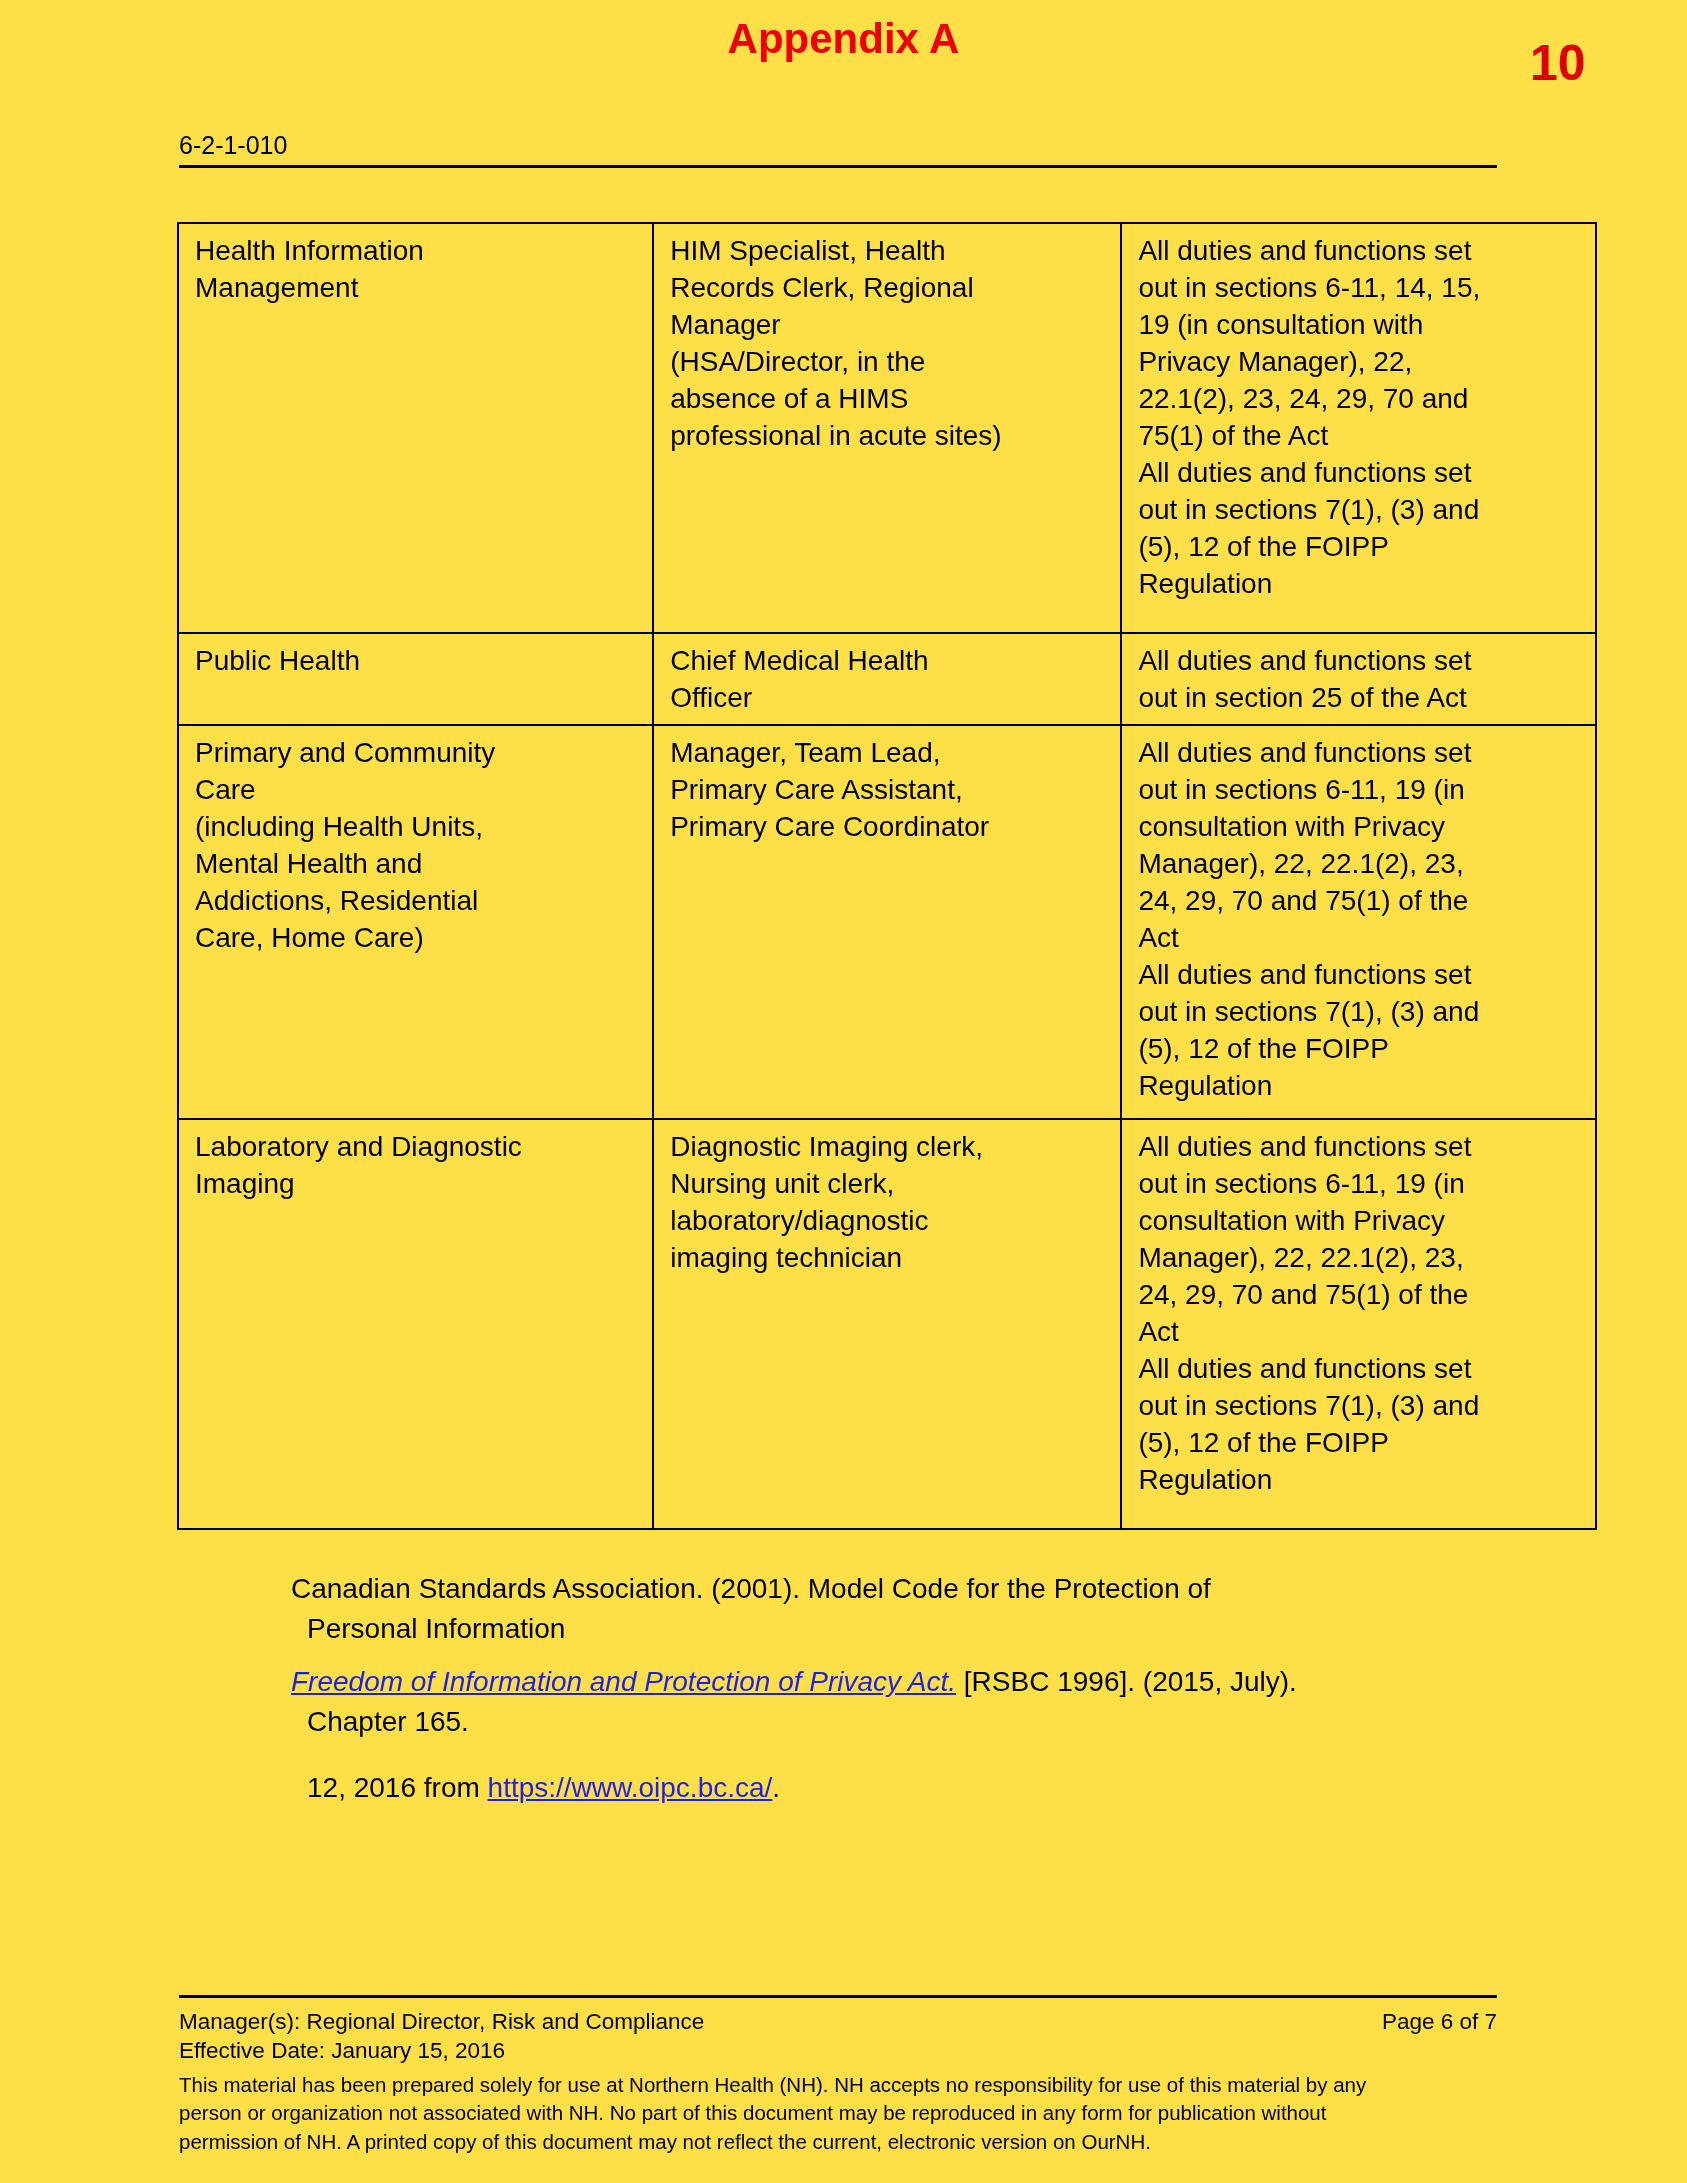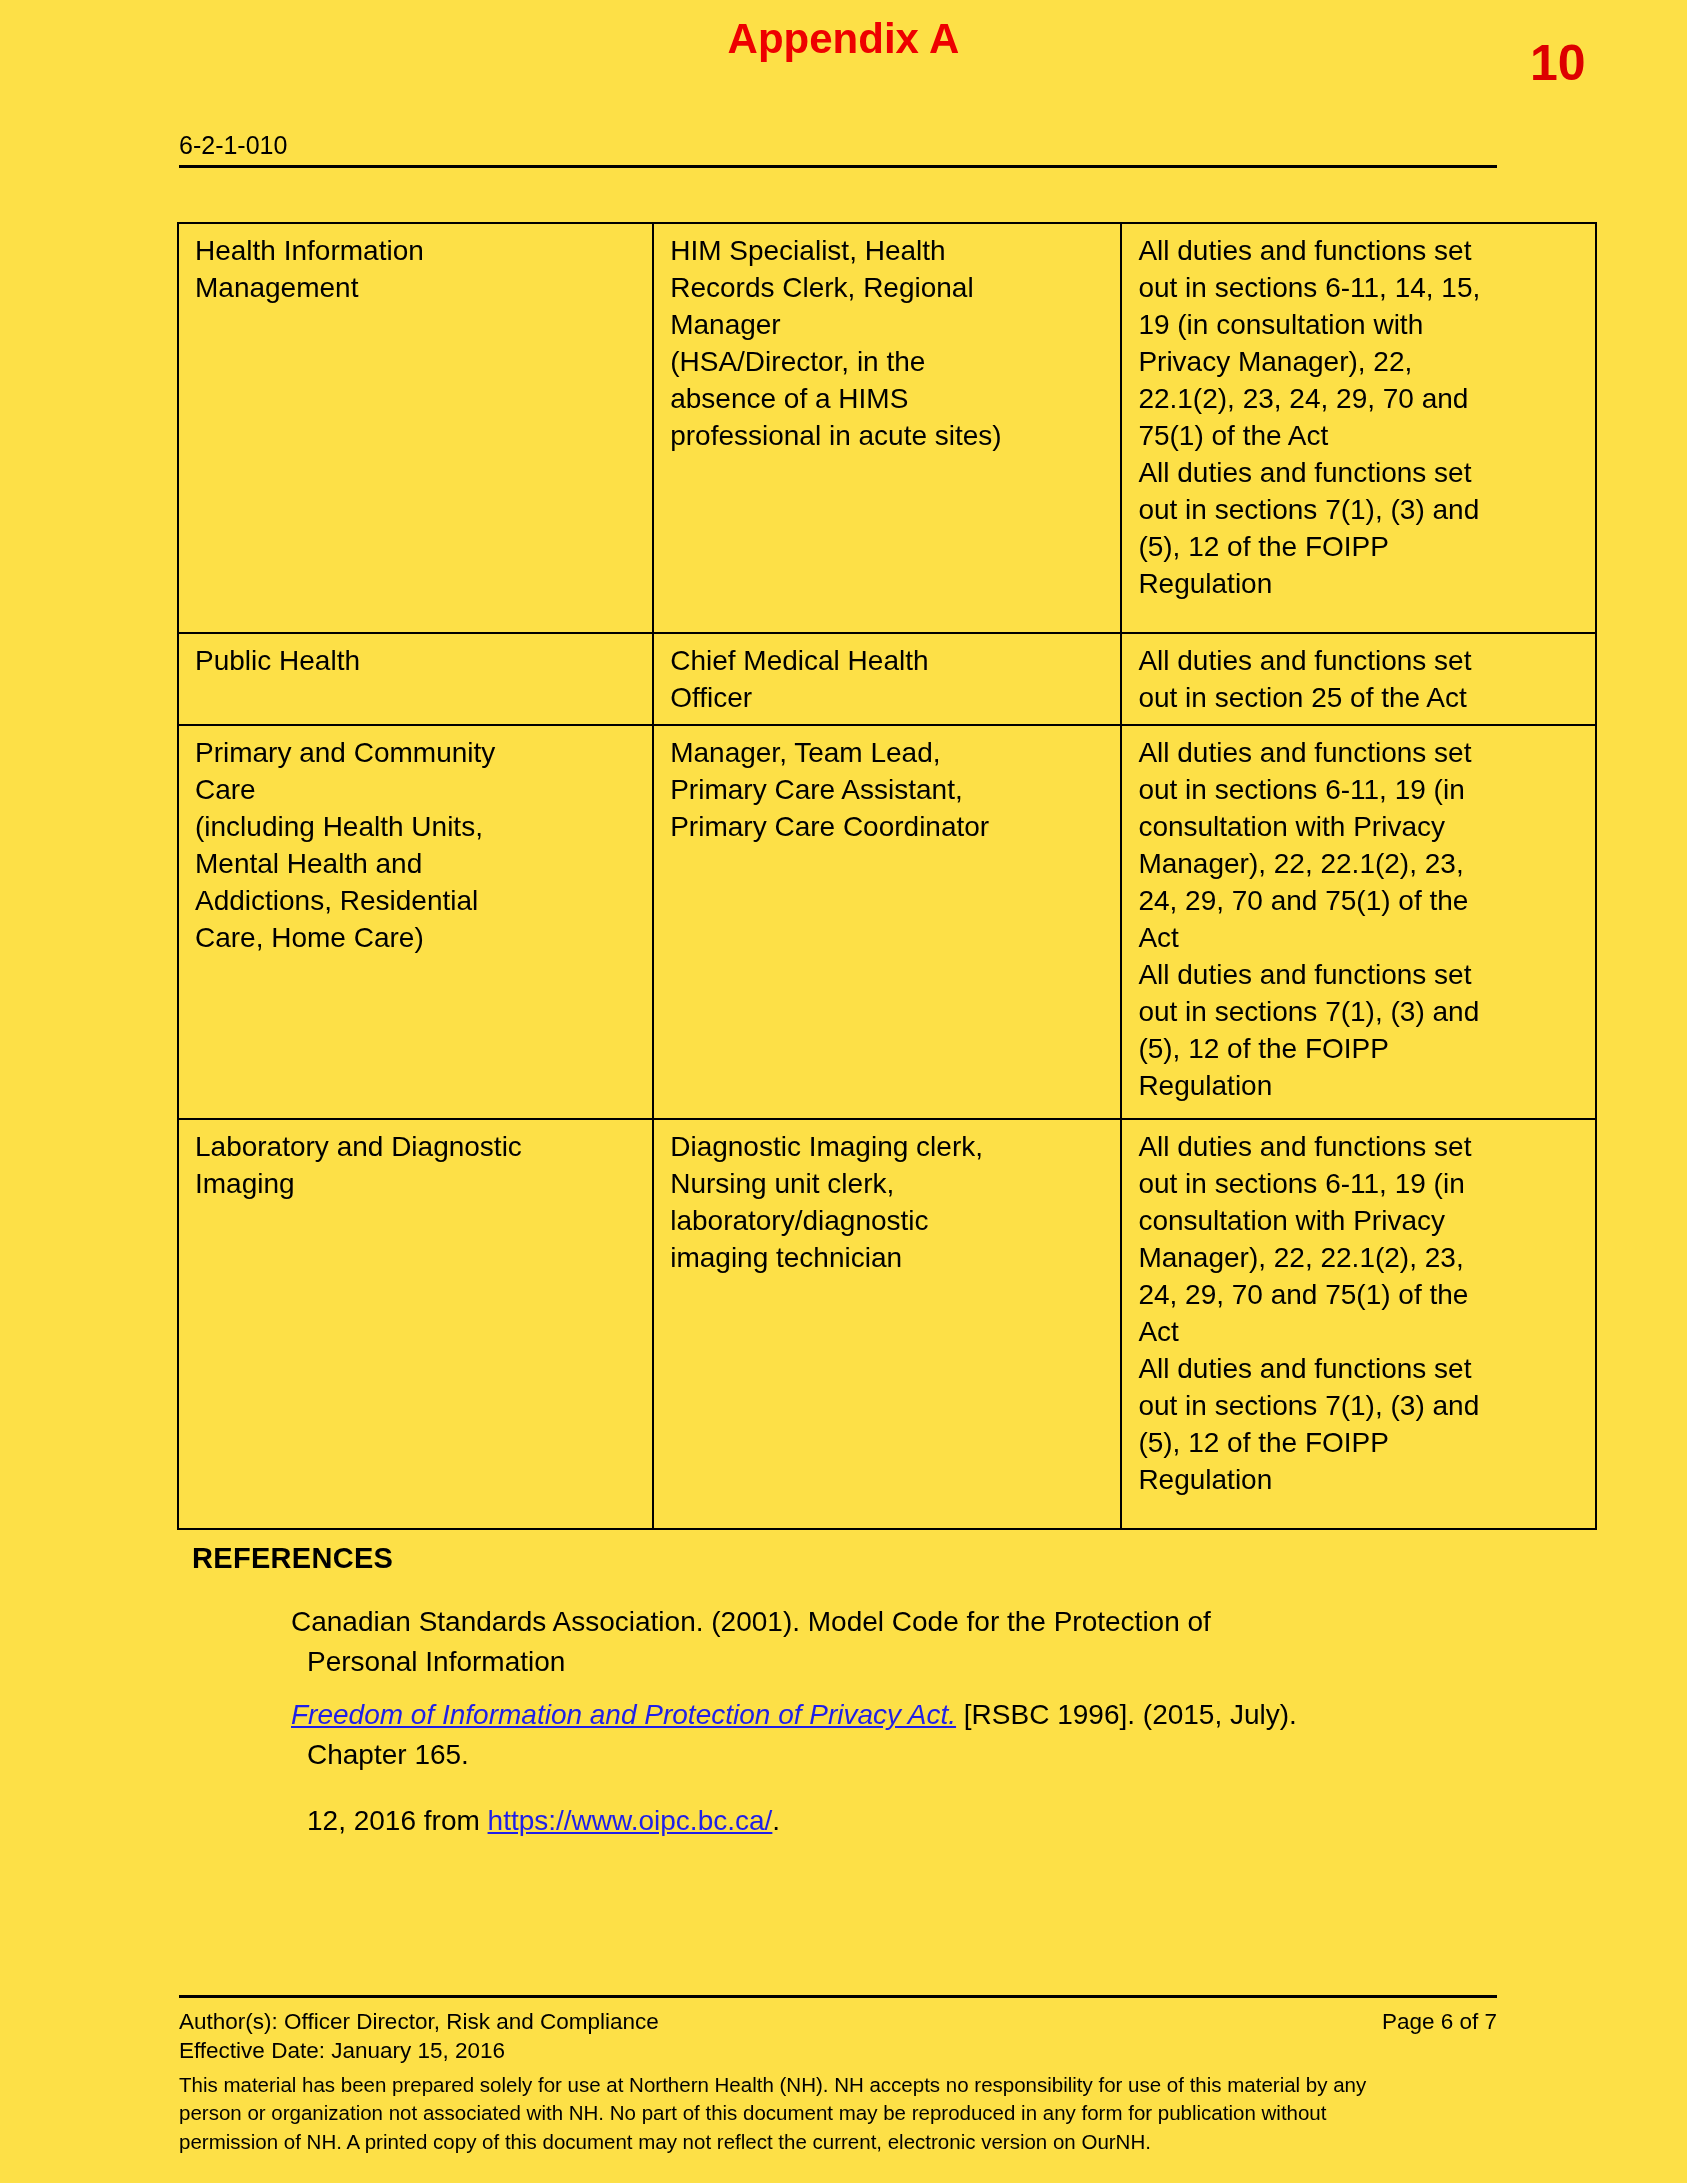--- a/index.html
+++ b/index.html
@@ -123,40 +123,39 @@
 Act
 All duties and functions set
 out in sections 7(1), (3) and
 (5), 12 of the FOIPP
 Regulation</td>
     </tr>
   </tbody>
     </table>
 
   <div class="refs">
-    <div class="refs-heading">REFERENCES</div>
 
     <div class="ref-item">
       <div class="ref-line ref-first">Canadian Standards Association.  (2001). Model Code for the Protection of</div>
       <div class="ref-line ref-cont">Personal Information</div>
     </div>
 
     <div class="ref-item ref-gap">
       <div class="ref-line ref-first"><a href="#" class="doclink link-italic">Freedom of Information and Protection of Privacy Act.</a><span> [RSBC 1996]. (2015, July).</span></div>
       <div class="ref-line ref-cont">Chapter 165.</div>
     </div>
 
     <div class="ref-item">
       <div class="ref-line ref-cont"><span>12, 2016 from </span><a href="#" class="doclink">https://www.oipc.bc.ca/</a><span>.</span></div>
     </div>
   </div>
 
   <div class="frule"></div>
   <div class="footline">
-    <span>Author(s): Officer Director, Risk and Compliance</span>
+    <span>Manager(s): Regional Director, Risk and Compliance</span>
     <span>Page 6 of 7</span>
   </div>
   <div class="effective">Effective Date: January 15, 2016</div>
   <div class="disclaimer prelines">This material has been prepared solely for use at Northern Health (NH). NH accepts no responsibility for use of this material by any
 person or organization not associated with NH. No part of this document may be reproduced in any form for publication without
 permission of NH. A printed copy of this document may not reflect the current, electronic version on OurNH.</div>
 
 </div>
 
 

